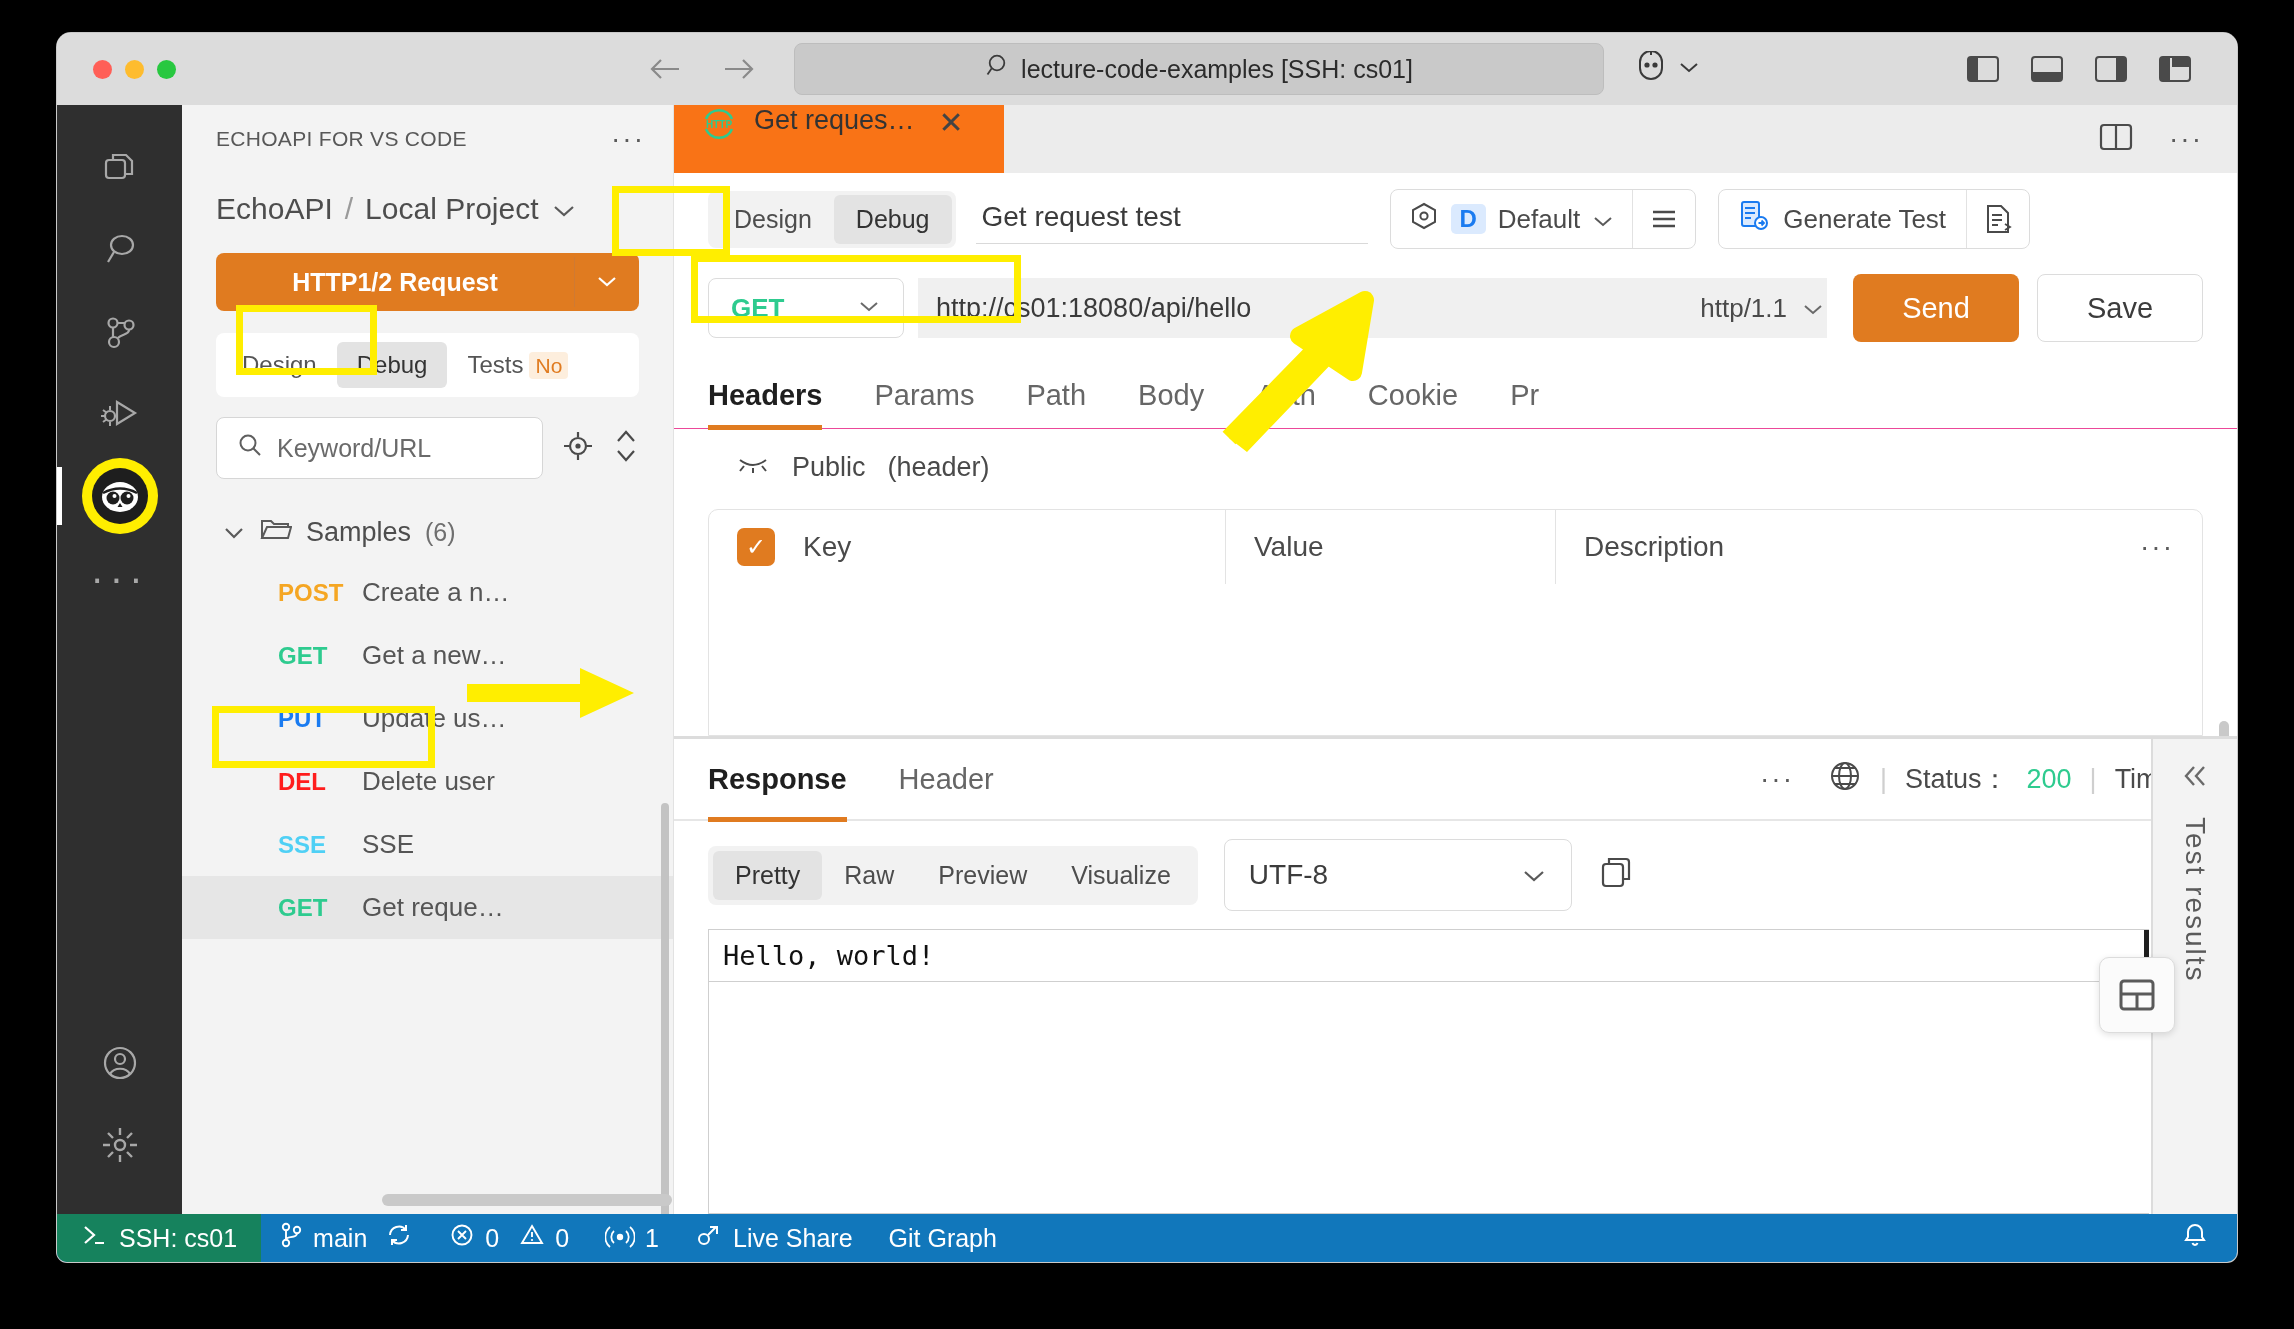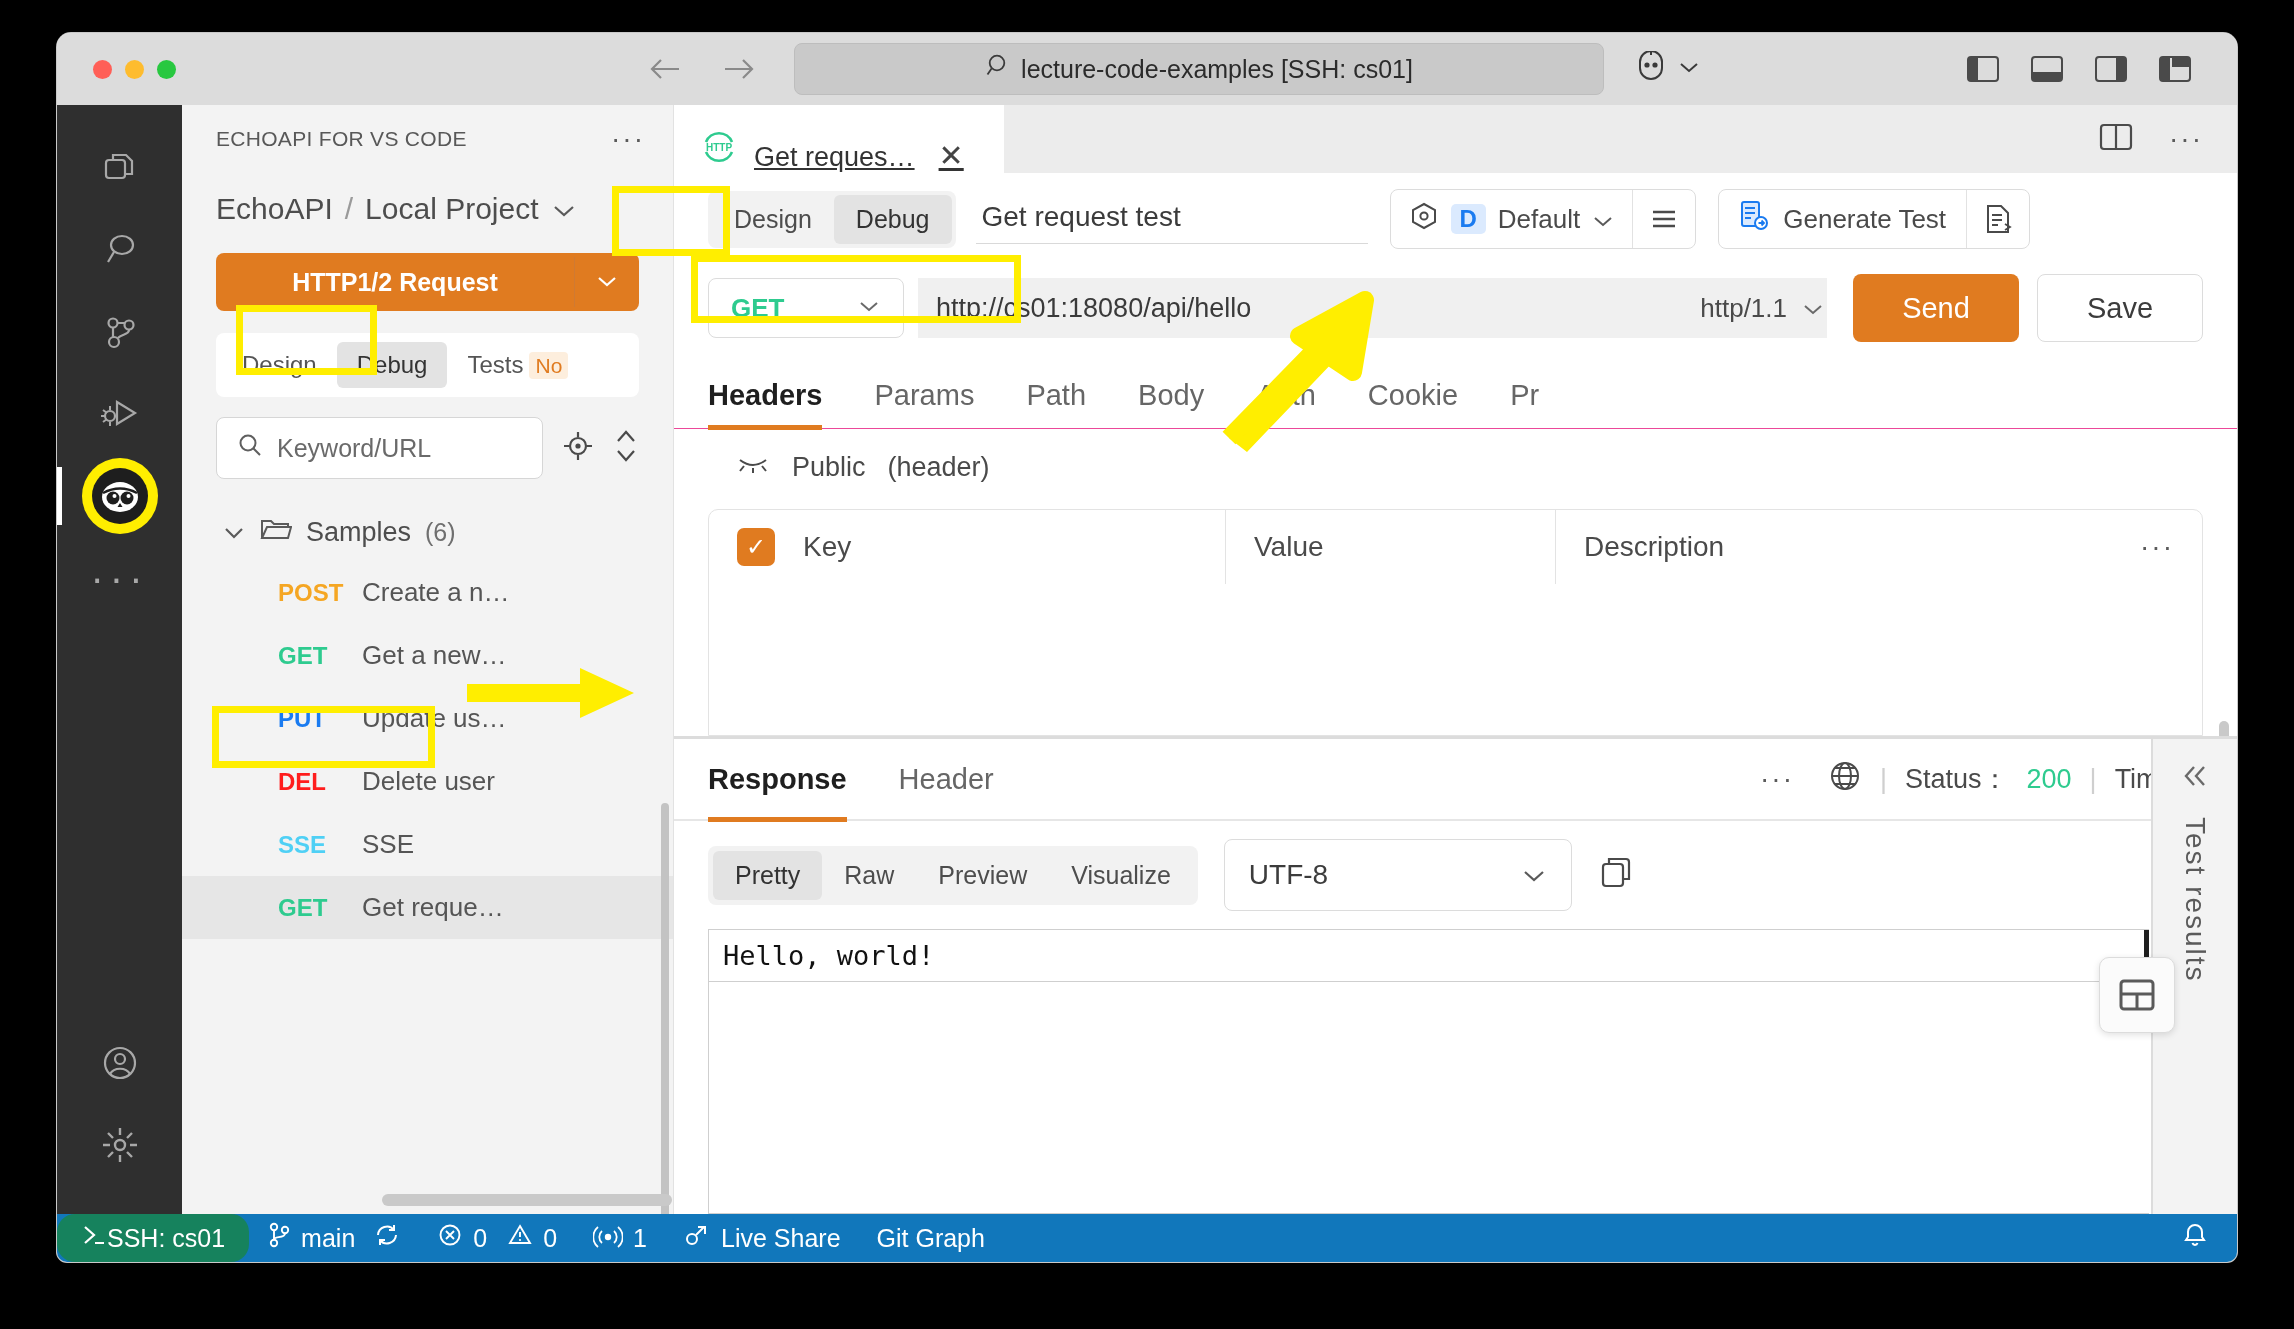--- a/index.html
+++ b/index.html
@@ -128,22 +128,22 @@
   .m.del { color: #ff1d1d; }
   .m.sse { color: #4fd0f5; }
 
   #side-scroll { position:absolute; right: 4px; top: 300px; width: 8px; height: 500px; background: #c3c3c3; border-radius: 4px;}
   #side-hbar { position:absolute; left: 200px; bottom: 8px; width: 290px; height: 12px; background: #c9c9c9; border-radius: 6px; }
 
   
   #editor { flex: 1; display: flex; flex-direction: column; background: #f3f3f3; position: relative; }
   #tabbar { height: 68px; background: #ececec; display: flex; align-items: stretch; position: relative; }
   #tab1 {
-    background: #ffffff; display: flex; align-items: flex-end; gap: 16px; padding: 0 26px 0 26px; min-width: 330px;
-    font-size: 27px; color: #333; text-decoration: underline;
+    background: #f97316; display: flex; align-items: flex-start; gap: 16px; padding: 0 26px 0 26px; min-width: 330px;
+    font-size: 27px; color: #333;
   }
   #tab-actions { position: absolute; right: 34px; top: 0; bottom: 0; display: flex; align-items: center; gap: 36px; color: #4b4b4b; }
 
   #reqpane { background: #fff; flex: 1; display: flex; flex-direction: column; position: relative; overflow: hidden; }
 
   #row-design { height: 92px; display: flex; align-items: center; padding: 0 0 0 34px; gap: 0; position: relative; }
   #seg-design { background: #f2f2f2; border-radius: 8px; display: flex; padding: 4px; }
   .seg { padding: 10px 22px; font-size: 25px; color: #4d4d4d; border-radius: 6px; }
   .seg.sel { background: #e3e3e3; color: #333; }
   #req-title {
@@ -217,21 +217,21 @@
     position: absolute; right: 62px; top: 218px; width: 76px; height: 76px; background: #fbfbfb;
     border: 1px solid #dcdcdc; border-radius: 10px; display: flex; align-items: center; justify-content: center;
     box-shadow: 0 2px 7px rgba(0,0,0,.12);
   }
 
   
   #statusbar {
     position: absolute; left: 0; right: 0; bottom: 0; height: 48px; background: #1177bb;
     display: flex; align-items: center; color: #fff; font-size: 25px;
   }
-  #ssh-chip { background: #16825d; height: 48px; display: flex; align-items: center; padding: 0 24px; border-radius: 18px; }
+  #ssh-chip { background: #16825d; height: 48px; display: flex; align-items: center; gap: 12px; padding: 0 24px; }
   .sb { display: flex; align-items: center; gap: 10px; padding: 0 18px; height: 48px; }
   #statusbar .right { margin-left: auto; padding-right: 28px; }
 
   
   .hl { position: absolute; border: 7px solid #ffee00; pointer-events: none; z-index: 40; }
   .arrow { position: absolute; z-index: 45; }
 </style>
 </head>
 <body>
 

